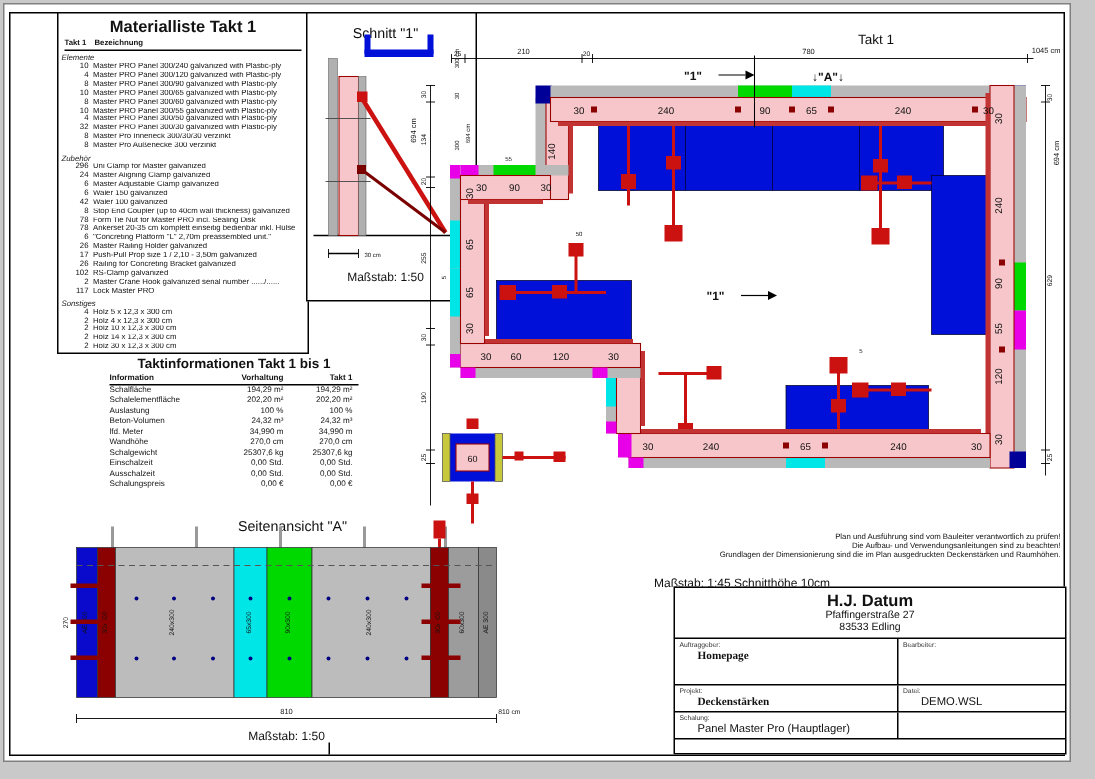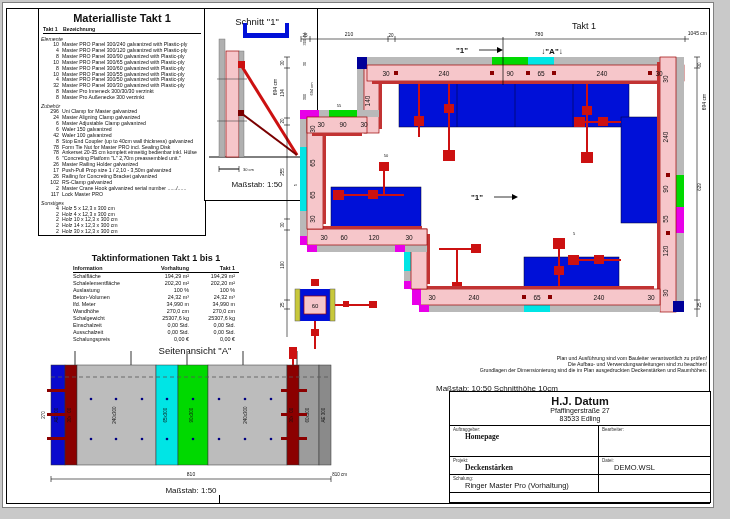--- a/index.html
+++ b/index.html
@@ -11,21 +11,21 @@
   
   .mi{left:3px;top:5px;width:166px;height:226px;overflow:hidden;}
   .mi-title{font-size:11px;font-weight:bold;text-align:center;margin-top:3px;}
   .mi-head{display:flex;font-size:5.2px;font-weight:bold;border-bottom:1px solid #000;margin:2px 4px 1px 4px;padding-bottom:1px;}
   .mi-head .q{width:20px;}
   .mi-sec{font-size:5.2px;color:#222;margin:2px 0 0 2px;font-style:italic;}
   .mi-row{display:flex;font-size:5.2px;line-height:5.9px;white-space:nowrap;}
   .mi-qty{width:20px;text-align:right;padding-right:3px;flex:none;}
   .mi-desc{flex:1;overflow:hidden;}
   
-  .ti{position:absolute;left:70px;top:234px;width:166px;margin-top:16px;}
+  .ti{position:absolute;left:70px;top:234px;width:166px;}
   .ti-title{font-size:9px;font-weight:bold;text-align:center;margin-bottom:2px;}
   .ti-head,.ti-row{display:flex;font-size:5.4px;line-height:7px;}
   .ti-head{font-weight:bold;border-bottom:1px solid #000;}
   .ti-c0{width:64px;text-align:left;}
   .ti-c1{width:52px;text-align:right;}
   .ti-c2{width:46px;text-align:right;}
   
   .notes{position:absolute;left:350px;top:352px;width:354px;text-align:right;font-size:5.2px;line-height:6px;color:#111;}
   .mstab{position:absolute;left:433px;top:381px;font-size:8px;}
   
@@ -575,21 +575,21 @@
       <text x="6" y="72" font-size="4.5" transform="rotate(-90 6 72)" text-anchor="middle">270</text>
     </g>
     <text x="152" y="150" font-size="8" text-anchor="middle">Maßstab: 1:50</text>
   </svg>
 
   <div class="notes">
     <div>Plan und Ausführung sind vom Bauleiter verantwortlich zu prüfen!</div>
         <div>Die Aufbau- und Verwendungsanleitungen sind zu beachten!</div>
         <div>Grundlagen der Dimensionierung sind die im Plan ausgedruckten Deckenstärken und Raumhöhen.</div>
   </div>
-  <div class="mstab">Maßstab: 10:50   Schnitthöhe 10cm</div>
+  <div class="mstab">Maßstab: 1:45   Schnitthöhe 10cm</div>
 
   <div class="tb">
     <div class="tb-company">
       <div class="tb-name">H.J. Datum</div>
       <div class="tb-addr">Pfaffingerstraße 27</div>
       <div class="tb-addr">83533 Edling</div>
     </div>
     <div class="tb-row tb-row2">
       <div class="tb-cell tb-l">
         <span class="tb-lab">Auftraggeber:</span>
@@ -606,21 +606,21 @@
         <span class="tb-val b">Deckenstärken</span>
       </div>
       <div class="tb-cell tb-r">
         <span class="tb-lab">Datei:</span>
         <span class="tb-val">DEMO.WSL</span>
       </div>
     </div>
     <div class="tb-row tb-row3">
       <div class="tb-cell tb-l">
         <span class="tb-lab">Schalung:</span>
-        <span class="tb-val">Ringer Master Pro (Vorhaltung)</span>
+        <span class="tb-val">Panel Master Pro (Hauptlager)</span>
       </div>
     </div>
     <div class="tb-grow"></div>
   </div>
 
   <div class="fold" style="left:216px;top:492px;width:1px;height:8px;"></div>
  </div>
 </div>
 
 </body></html>

